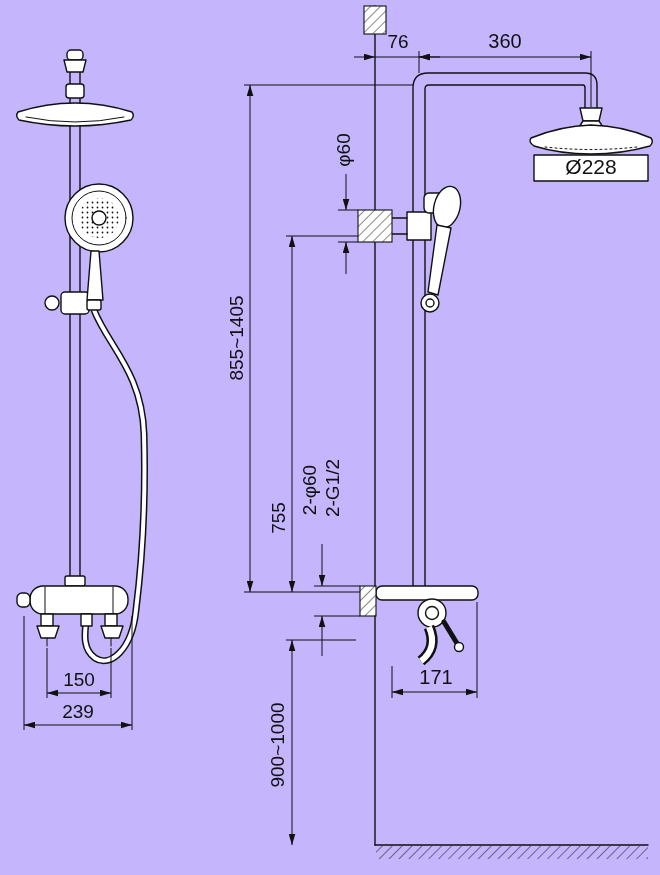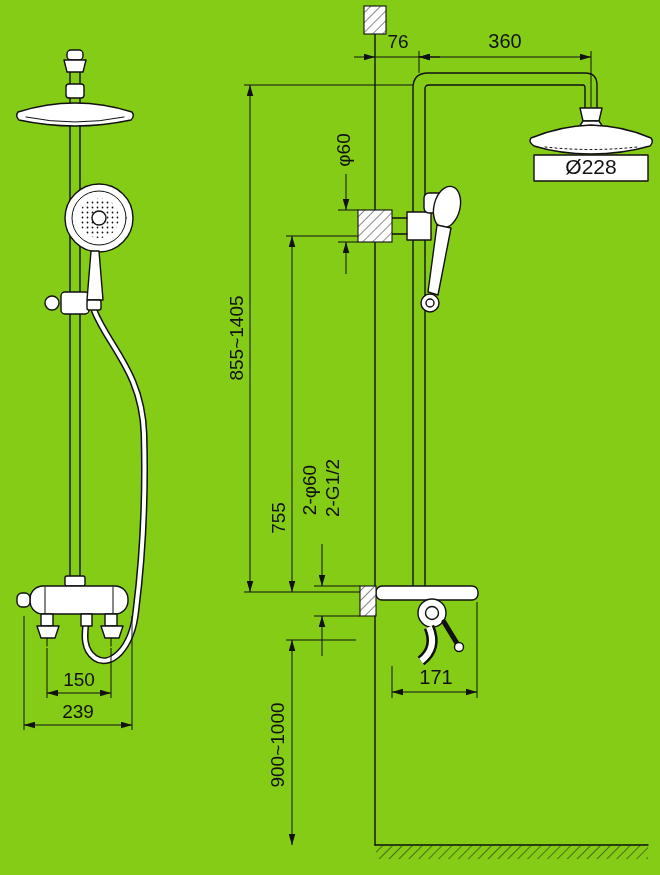--- a/index.html
+++ b/index.html
@@ -1,16 +1,16 @@
 <!DOCTYPE html>
 <html><head>
 <meta charset="utf-8">
 <style>
   html,body{margin:0;padding:0;background:#ffffff;}
-  #page{width:660px;height:875px;position:relative;background:#84cc16;overflow:hidden;}
+  #page{width:660px;height:875px;position:relative;background:#c4b5fd;overflow:hidden;}
   svg{display:block;}
   .ext{stroke:#111;stroke-width:1;fill:none;}
   .dim{stroke:#111;stroke-width:1;fill:none;marker-start:url(#arw);marker-end:url(#arw);}
   .dime{stroke:#111;stroke-width:1;fill:none;marker-end:url(#arw);}
   .ln{stroke:#111;stroke-width:1.4;fill:none;stroke-linecap:round;stroke-linejoin:round;}
   .tn{stroke:#111;stroke-width:1;fill:none;stroke-linecap:round;}
   .sh{stroke:#111;stroke-width:1.4;fill:#fff;stroke-linejoin:round;}
   .hatchsh{stroke:#111;stroke-width:1.1;fill:url(#hatch);}
   .tube-o{stroke:#111;stroke-width:7;fill:none;}
   .tube-i{stroke:#fff;stroke-width:4;fill:none;}

